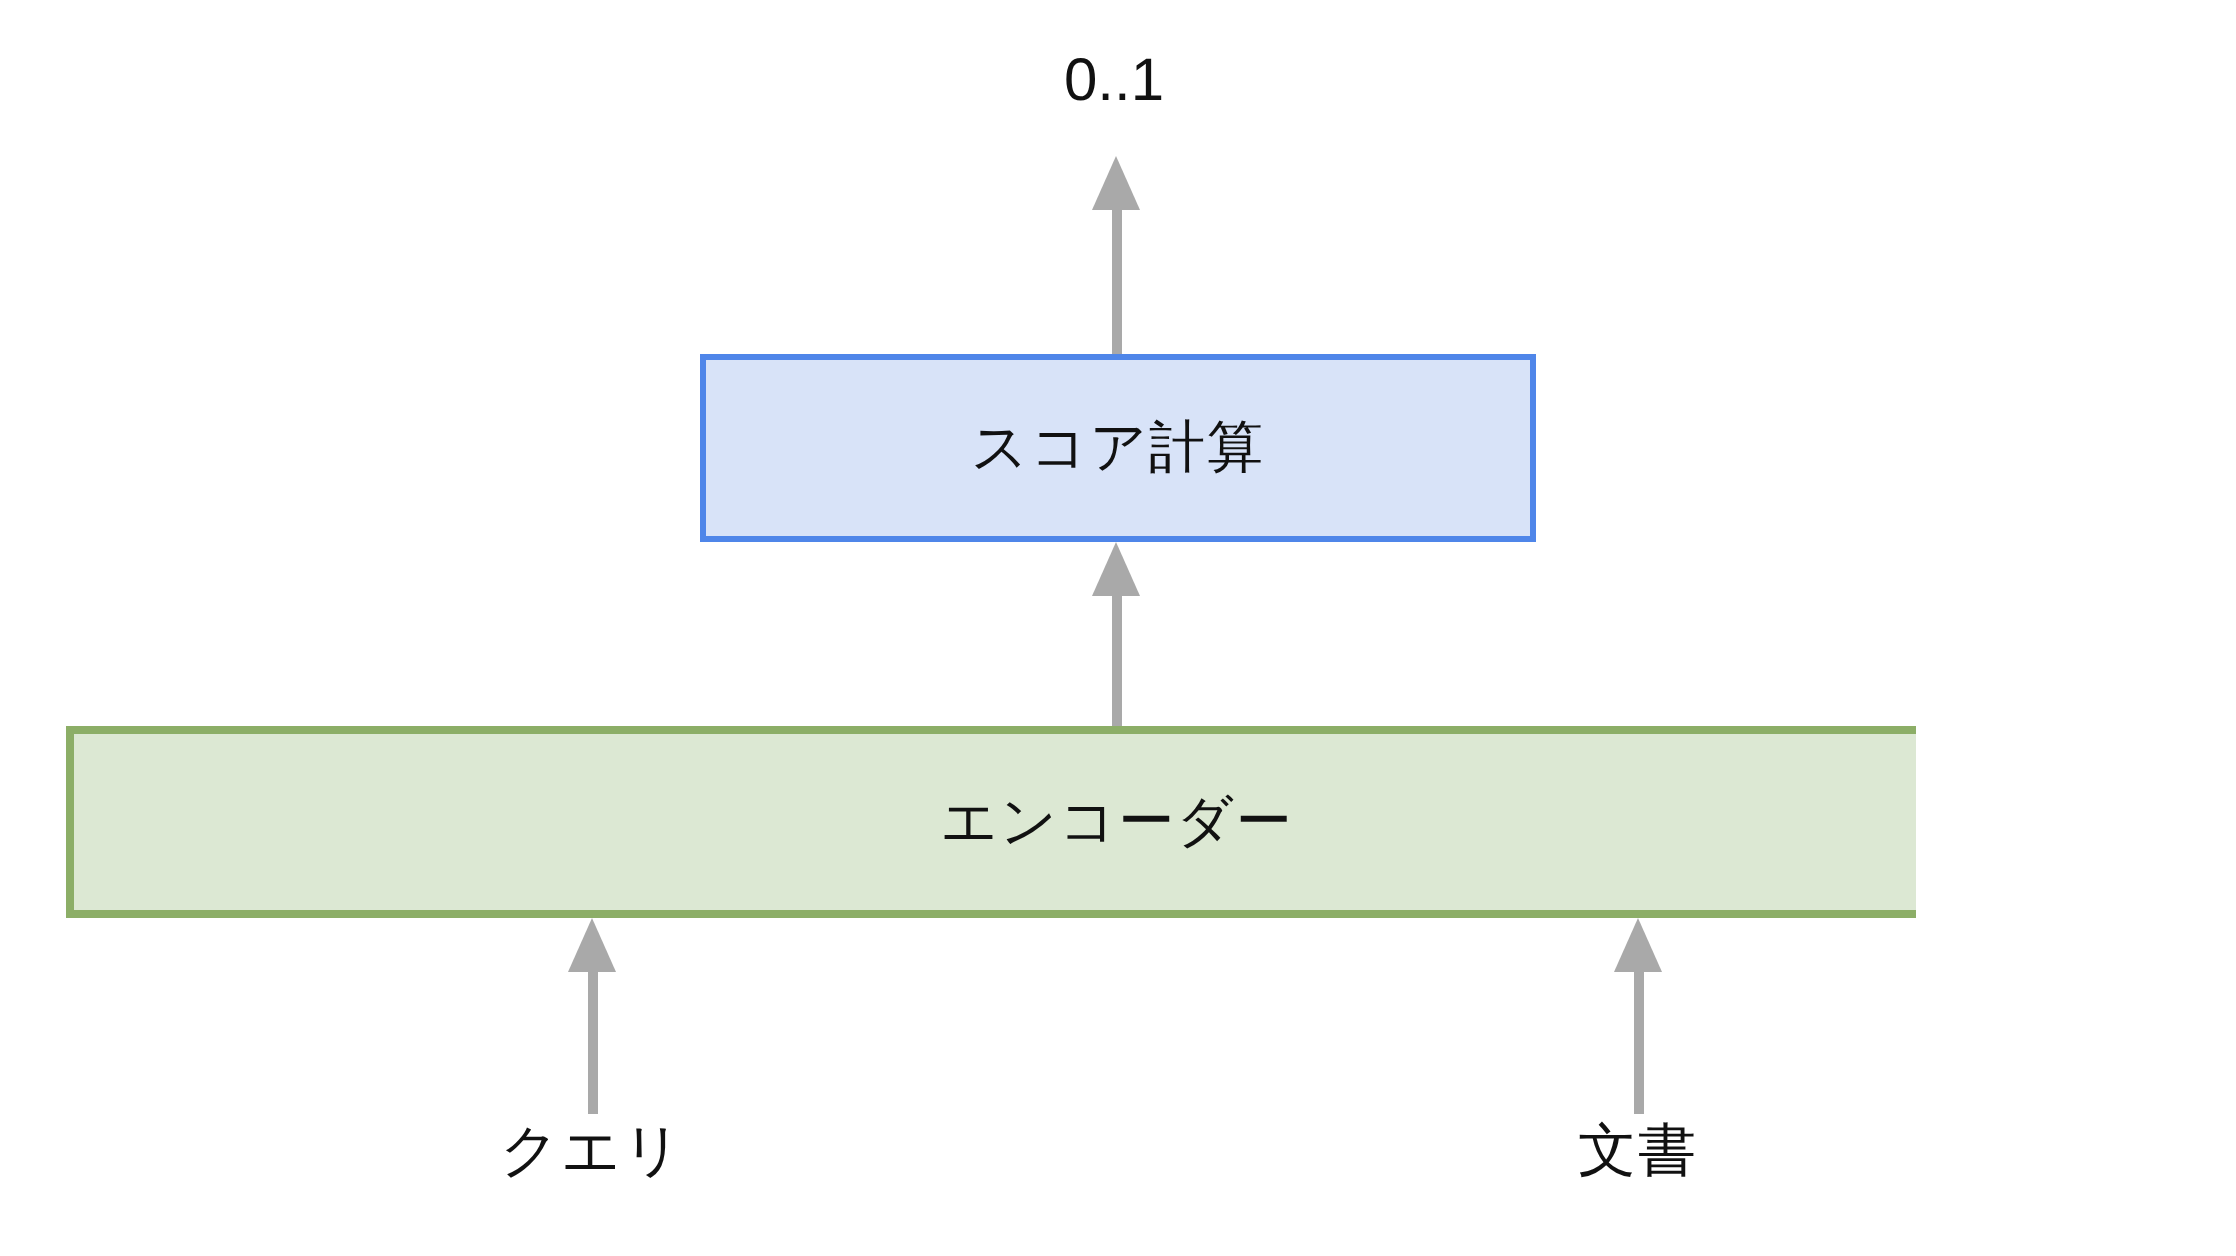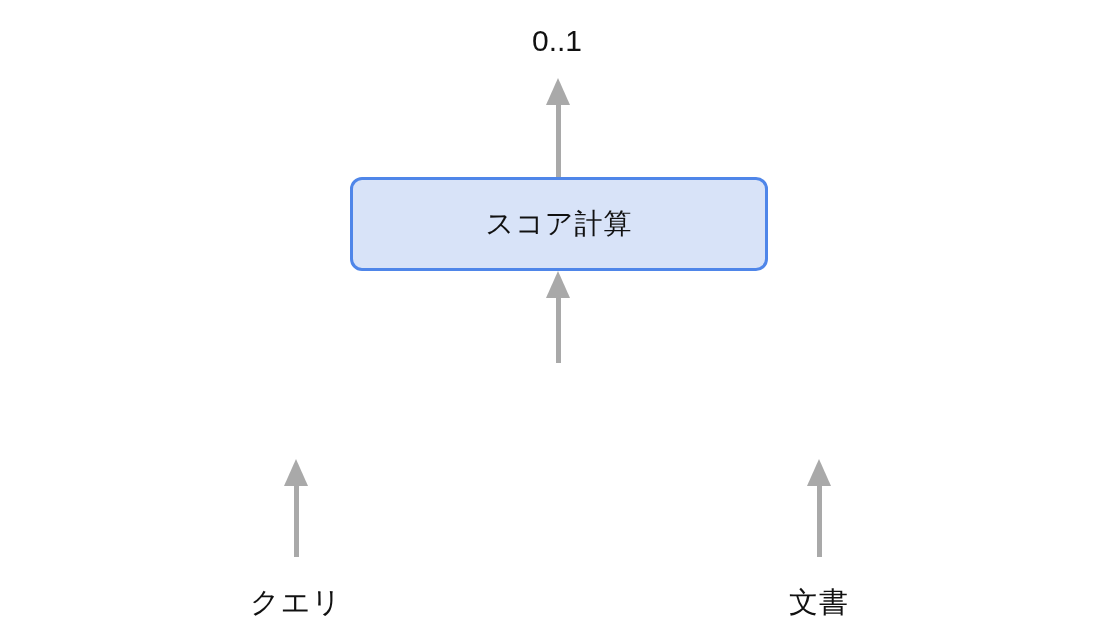--- a/index.html
+++ b/index.html
@@ -17,21 +17,20 @@
   }
   .node-box {
     position: absolute;
     box-sizing: border-box;
     display: flex;
     align-items: center;
     justify-content: center;
     font-size: 28px;
     color: #111111;
     letter-spacing: 1px;
-    border-radius: 12px;
   }
   .score-box {
     left: 350px;
     top: 177px;
     width: 418px;
     height: 94px;
     border: 3px solid #4f86e9;
     background: #d8e3f8;
   }
   .encoder-box {
@@ -47,21 +46,21 @@
     width: 200px;
     text-align: center;
     color: #111111;
   }
   .output-label {
     left: 457px;
     top: 24px;
     font-size: 30px;
   }
   .input-label {
-    top: 583px;
+    top: 556px;
     font-size: 29px;
     letter-spacing: 1px;
   }
   .input-label-left  { left: 196px; }
   .input-label-right { left: 719px; font-family: Liberation Serif, serif; }
   .arrow {
     position: absolute;
     width: 24px;
     display: flex;
     flex-direction: column;
@@ -100,20 +99,23 @@
 
   <div class="node-box score-box" style="background-color: rgb(216, 227, 248); border-color: rgb(79, 134, 233);">
     <span style="color: rgb(17, 17, 17);">スコア計算</span>
   </div>
 
   <div class="arrow arrow-encoder-to-score">
     <div class="arrow-head" style="border-bottom-color: rgb(169, 169, 169);"></div>
     <div class="arrow-line" style="background-color: rgb(169, 169, 169);"></div>
   </div>
 
+  <div class="node-box encoder-box" style="background-color: rgb(220, 232, 211); border-color: rgb(140, 174, 103);">
+    <span style="color: rgb(17, 17, 17);">エンコーダー</span>
+  </div>
 
   <div class="arrow arrow-query-to-encoder">
     <div class="arrow-head" style="border-bottom-color: rgb(169, 169, 169);"></div>
     <div class="arrow-line" style="background-color: rgb(169, 169, 169);"></div>
   </div>
 
   <div class="arrow arrow-doc-to-encoder">
     <div class="arrow-head" style="border-bottom-color: rgb(169, 169, 169);"></div>
     <div class="arrow-line" style="background-color: rgb(169, 169, 169);"></div>
   </div>

